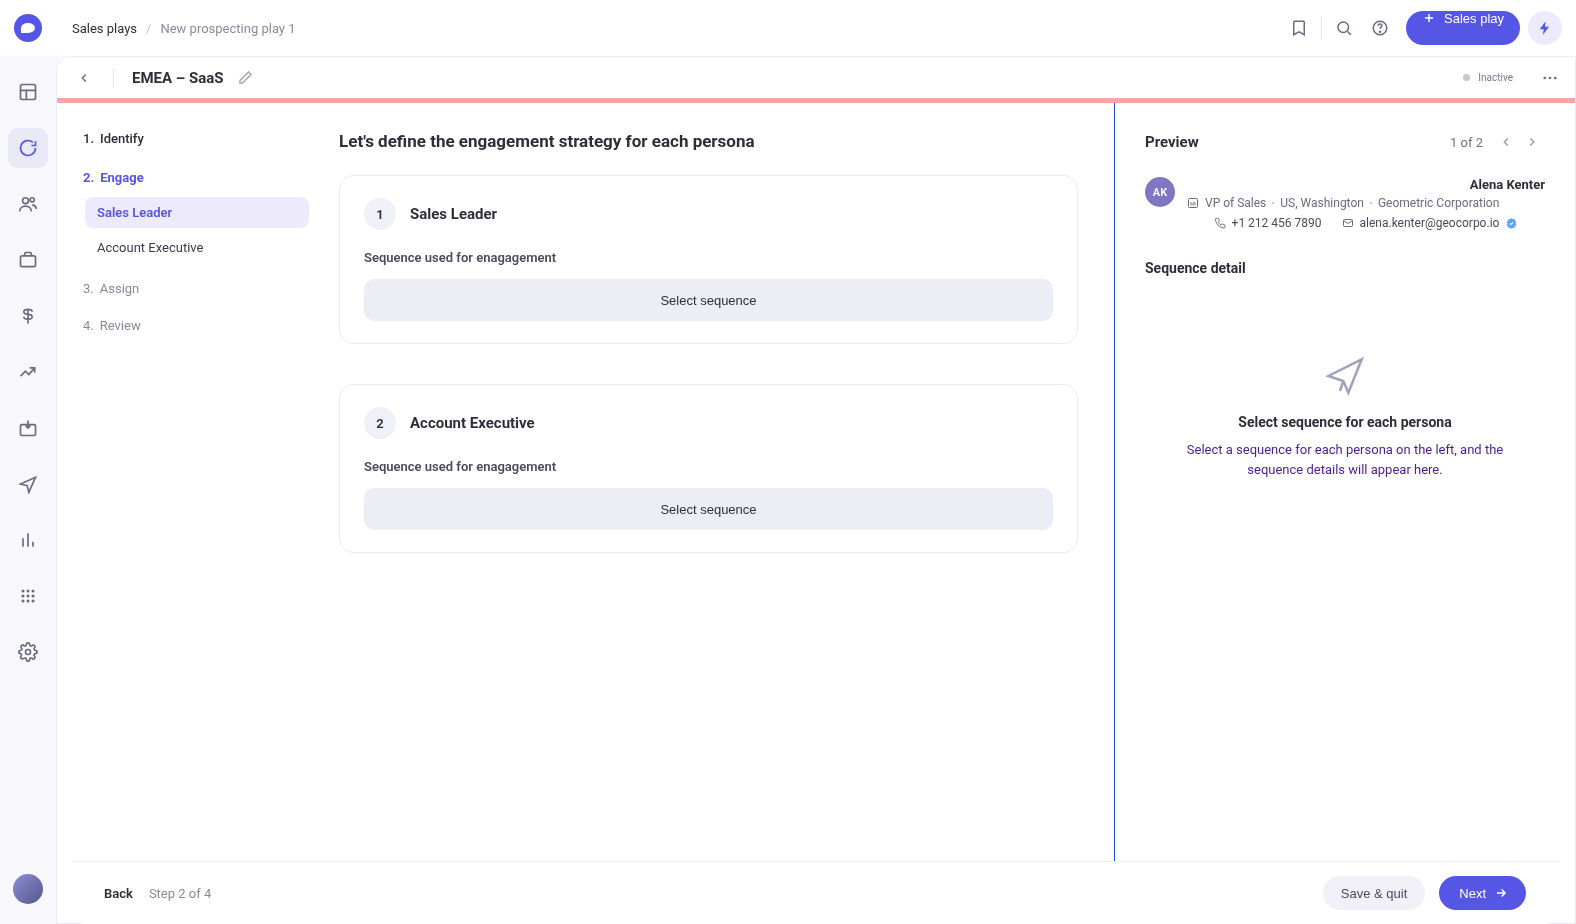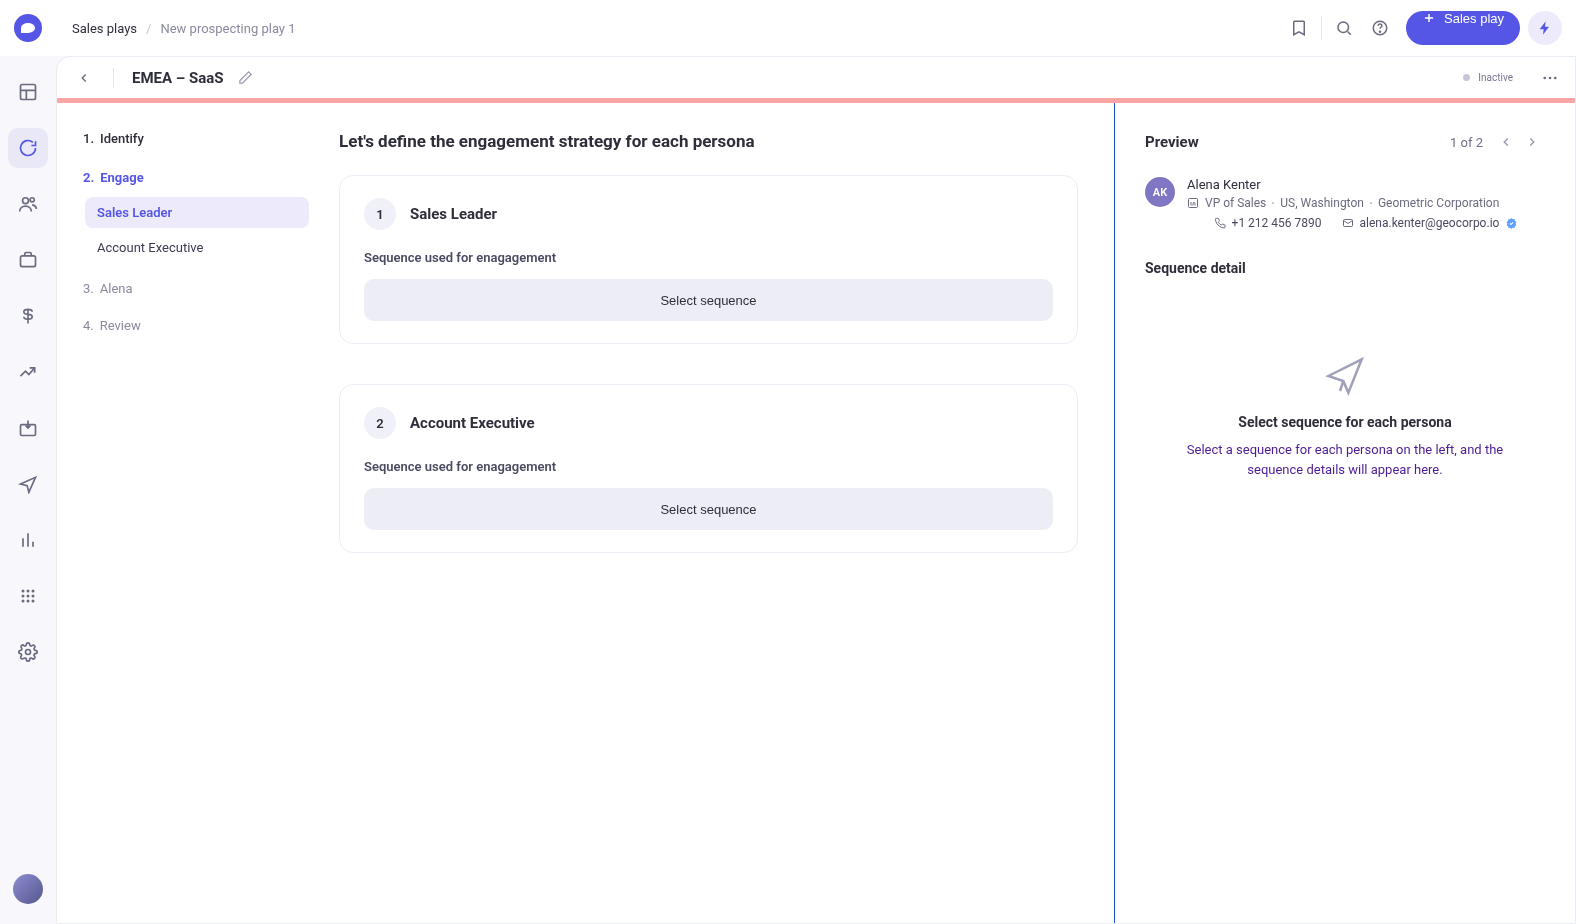--- a/index.html
+++ b/index.html
@@ -112,21 +112,21 @@
 .preview-title { font-size:15px; font-weight:700; flex:1; }
 .preview-count { font-size:13px; color:#6f6f86; margin-right:10px; }
 .chev-nav { width:26px; height:26px; display:flex; align-items:center; justify-content:center; color:#9a9ab0; cursor:pointer; }
 .contact-row { display:flex; gap:12px; margin-bottom:12px; }
 .contact-avatar {
   width:30px; height:30px; border-radius:50%; background:#7f76c4;
   color:#fff; font-size:11px; font-weight:600;
   display:flex; align-items:center; justify-content:center;
 }
 .contact-body { flex:1; }
-.contact-name { font-size:13px; font-weight:400; margin-bottom:4px; }
+.contact-name { font-size:13px; font-weight:700; margin-bottom:4px;text-align:right; }
 .contact-meta { font-size:12px; color:#6b6b80; display:flex; align-items:center; gap:6px; flex-wrap:wrap; }
 .meta-sep { width:2px; height:2px; background:#b7b7c8; border-radius:50%; }
 .contact-line2 { display:flex; gap:20px; margin-top:6px; font-size:12px; color:#4a4a60;justify-content:center; }
 .cl2-item { display:flex; align-items:center; gap:6px; }
 .verify-icon { color:#5ea0ff; }
 .seq-detail-title { font-size:14px; font-weight:700; margin-top:30px; margin-bottom:80px; }
 .empty-state { display:flex; flex-direction:column; align-items:center; text-align:center; padding:0 40px; }
 .empty-icon { width:40px; height:40px; color:#a0a0bb; margin-bottom:18px; }
 .empty-title { font-size:14px; font-weight:700; margin-bottom:10px; }
 .empty-desc { font-size:13px; color:#4c1d95; line-height:1.5; }
@@ -311,21 +311,21 @@
           <div class="step-row active" style="margin-top:12px;">
             <span>2.</span>
             <span>Engage</span>
           </div>
           <div class="substep">
             <div class="substep-item active">Sales Leader</div>
             <div class="substep-item">Account Executive</div>
           </div>
           <div class="step-row" style="margin-top:12px;">
             <span>3.</span>
-            <span>Alena</span>
+            <span>Assign</span>
           </div>
           <div class="step-row" style="margin-top:10px;">
             <span>4.</span>
             <span>Review</span>
           </div>
         </div>
 
         <div class="center-col">
           <h2 class="center-heading">Let's define the engagement strategy for each persona</h2>
 
@@ -410,13 +410,25 @@
             </svg>
             <div class="empty-title">Select sequence for each persona</div>
             <div class="empty-desc">Select a sequence for each persona on the left, and the sequence details will appear here.</div>
           </div>
         </div>
       </div>
 
     </div>
   </div>
 
+  <div class="footer-bar">
+    <span class="footer-back">Back</span>
+    <span class="footer-step">Step 2 of 4</span>
+    <div class="footer-spacer"></div>
+    <button class="save-quit-btn">Save &amp; quit</button>
+    <button class="next-btn">
+      <span>Next</span>
+      <svg width="14" height="14" viewBox="0 0 24 24" fill="none" stroke="currentColor" stroke-width="2.5">
+          <path d="M5 12h14M13 6l6 6-6 6"></path>
+        </svg>
+    </button>
+  </div>
 </div>
 
 </body></html>

